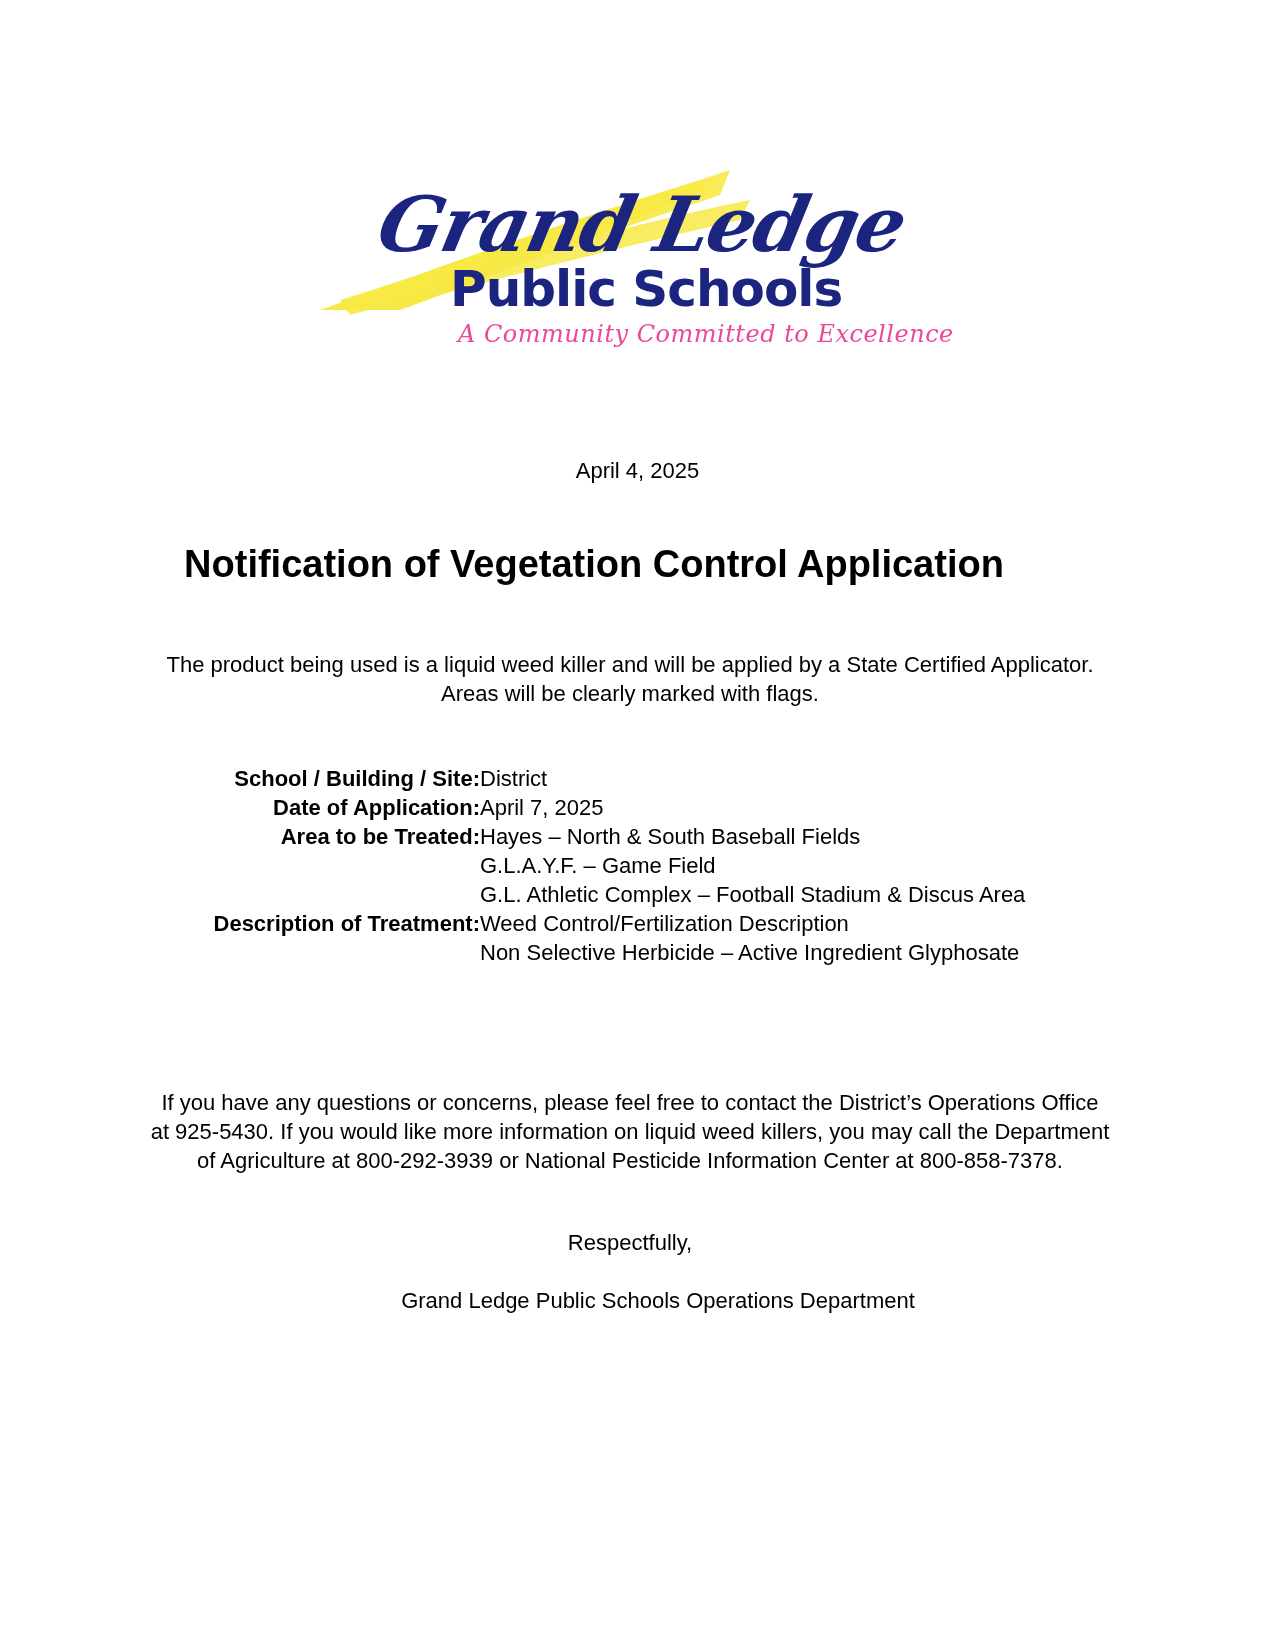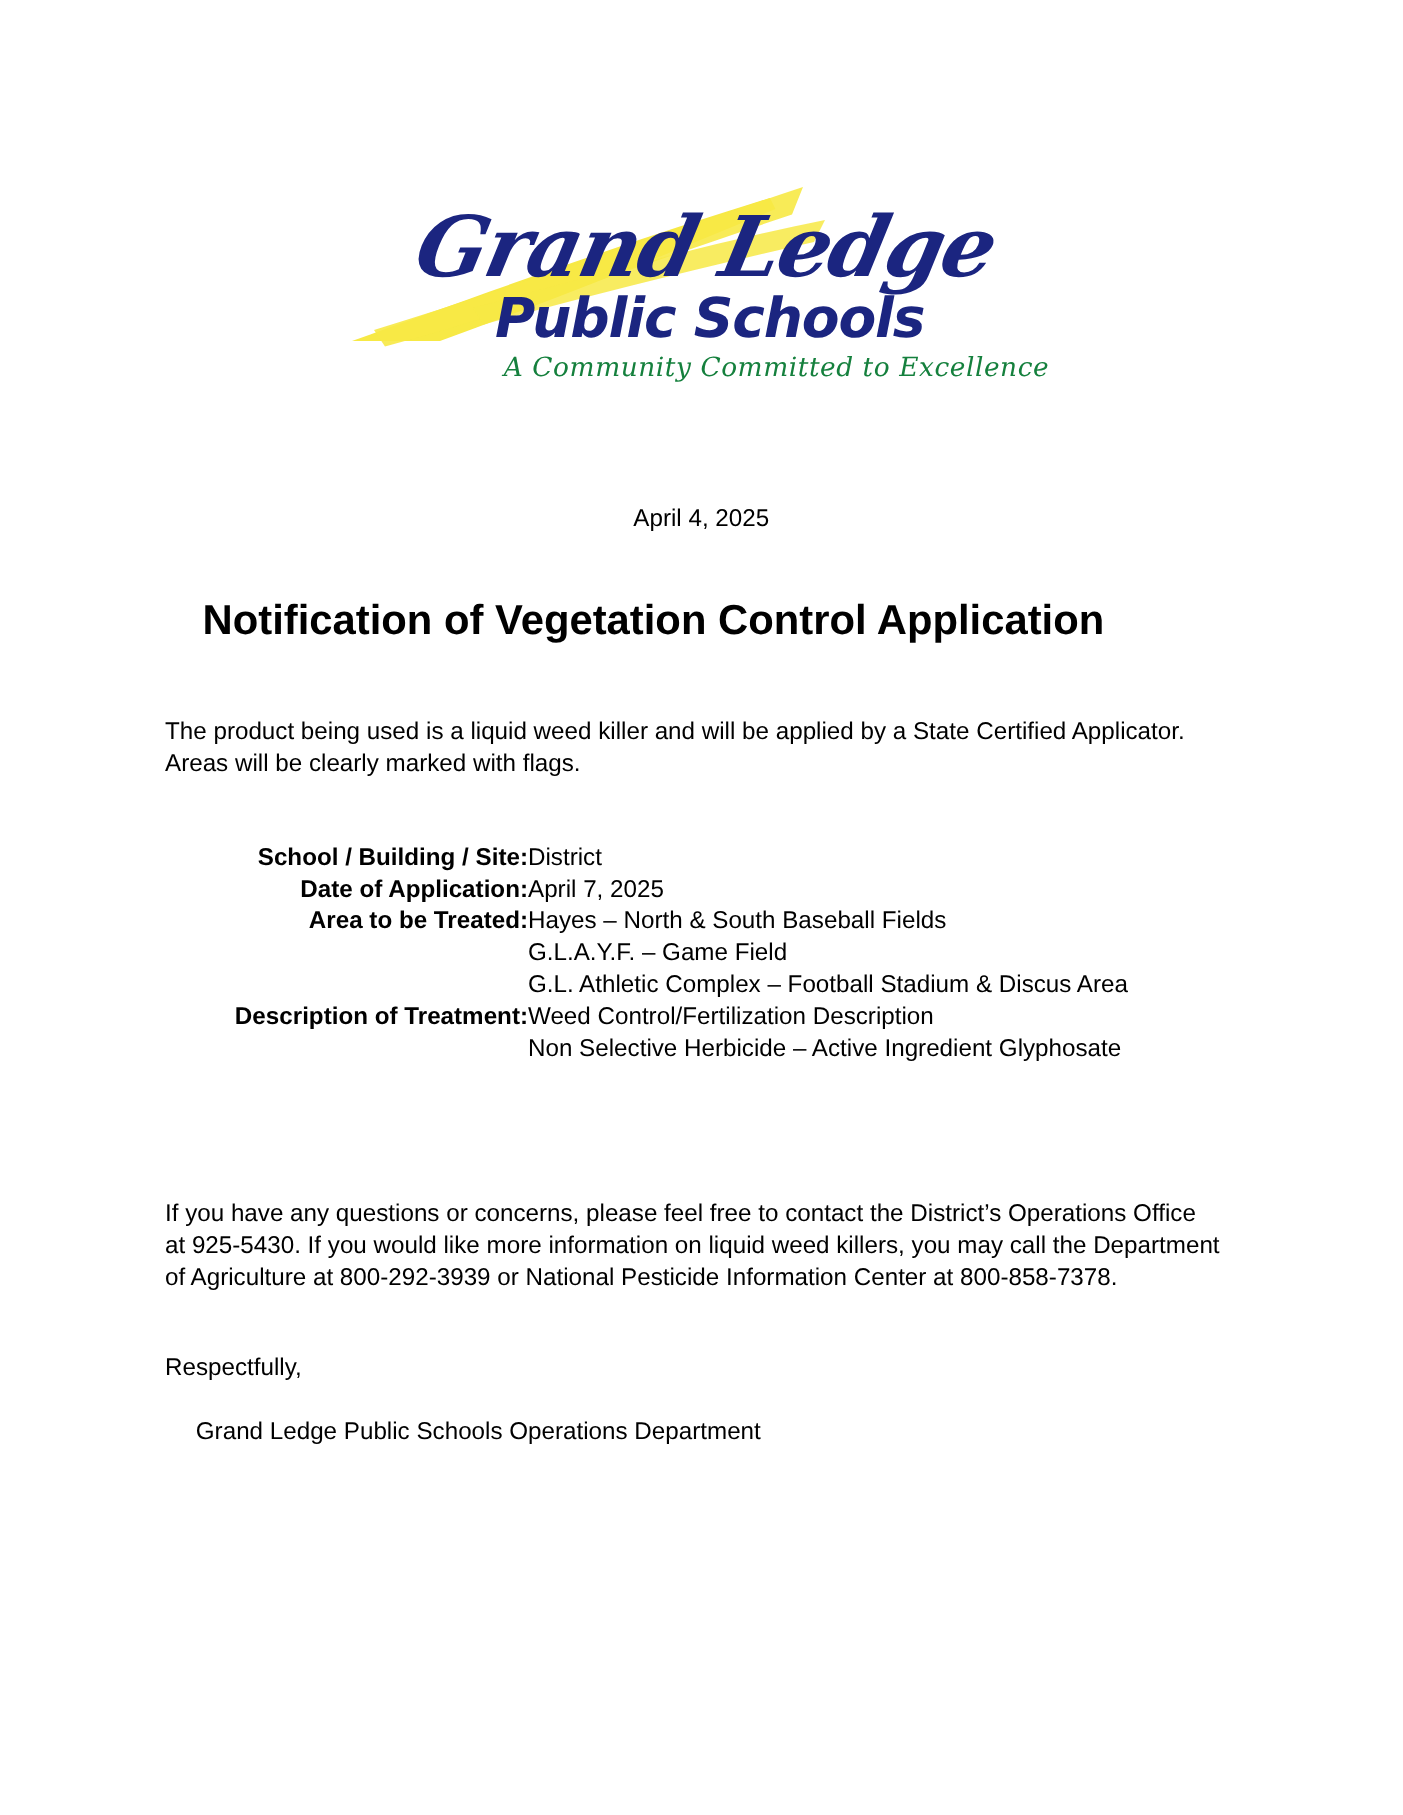--- a/index.html
+++ b/index.html
@@ -12,38 +12,38 @@
     }
     .logo svg { position: absolute; left: 0; top: 0; }
     .logo-script {
       position: absolute; left: 70px; top: 20px;
       font-family: "DejaVu Serif", serif; font-style: italic; font-weight: bold;
       font-size: 76px; color: #1b2580; letter-spacing: -2px; transform: skewX(-12deg);
       white-space: nowrap;
     }
     .logo-block {
       position: absolute; left: 140px; top: 100px;
-      font-family: "DejaVu Sans", sans-serif; font-weight: bold; font-style: italic;
+      font-family: "DejaVu Sans", sans-serif; font-weight: bold; 
       font-size: 50px; color: #1b2580; letter-spacing: -1px; white-space: nowrap;
     }
     .logo-tagline {
       position: absolute; left: 148px; top: 160px;
       font-family: "DejaVu Serif", serif; font-style: italic;
-      font-size: 24px; color: #15803d; white-space: nowrap; letter-spacing: 0.5px; text-align: center;
+      font-size: 24px; color: #ec4899; white-space: nowrap; letter-spacing: 0.5px; text-align: center;
     }
     .date {
       position: absolute; top: 458px; left: 0; width: 1275px; text-align: center;
       font-size: 22px;
     }
     .title {
       position: absolute; top: 543px; left: 0; width: 1188px; text-align: center;
       font-size: 38px; font-weight: bold; margin: 0;
     }
     .para {
-      position: absolute; left: 150px; width: 960px; font-size: 22px; line-height: 29px; margin: 0;
+      position: absolute; left: 150px; width: 960px; font-size: 22px; line-height: 29px; margin: 0; text-align: center;
     }
     .intro { top: 650px; }
     .details {
       position: absolute; left: 150px; top: 764px; width: 930px;
       font-size: 22px; line-height: 29px;
     }
     .row { display: flex; }
     .label {
       width: 330px; text-align: right; font-weight: bold; flex-shrink: 0;
     }

